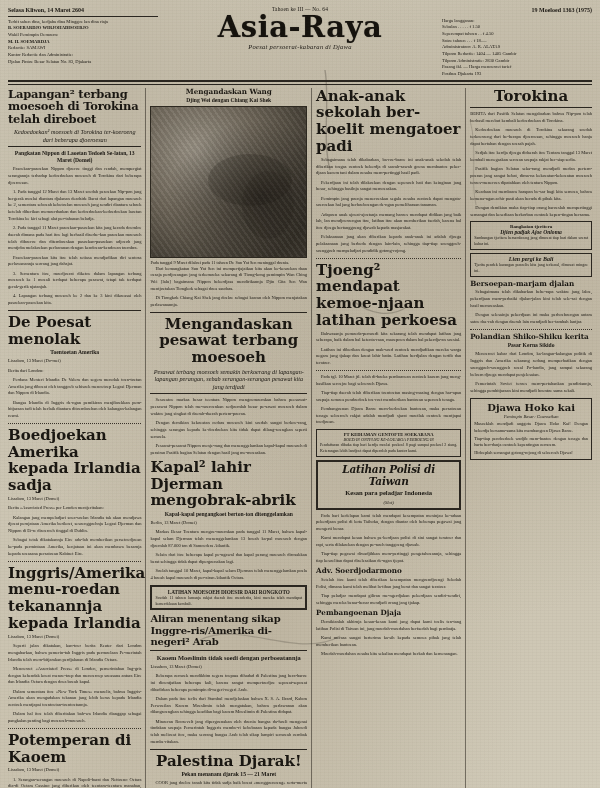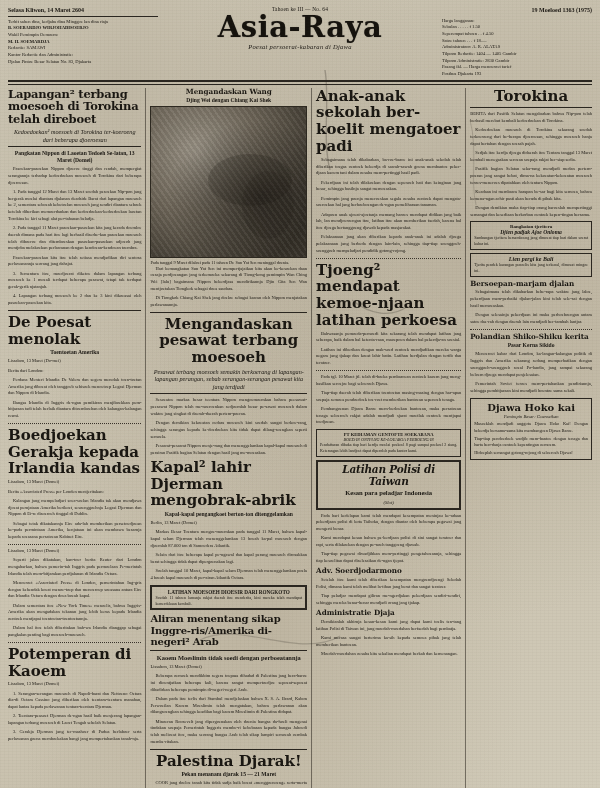--- a/index.html
+++ b/index.html
@@ -164,28 +164,29 @@
       <div class="boxrule"></div>
 
       <h2 class="head">De Poesat menolak</h2>
       <div class="sub">Toentoetan Amerika</div>
       <p class="bd">Lissabon, 13 Maret (Do-mei)</p>
       <p class="bd">Berita dari London:</p>
       <p class="bd ind">Perdana Menteri Irlandia De Valera dan segera menolak toen-toetan Amerika jang diboeat oleh tanggoeb sebisoek menoetoep Legasi Djerman dan Nippon di Irlandia.</p>
       <p class="bd ind">Bangsa Irlandia di Inggris de-ngan pemikiran menjiboekkan pem-bitjaraan tadi telah berlaik diantara ditoemboehan oleh kalangan-kalangan resmi.</p>
       <div class="dotrule"></div>
 
-      <h2 class="head">Boedjoekan Gerakja kepada Irlandia kandas</h2>
+      <h2 class="head">Boedjoekan Amerika kepada Irlandia sadja</h2>
       <p class="bd">Lissabon, 13 Maret (Domei)</p>
       <p class="bd">Berita «Associated Press» per Londen mentjeritakan:</p>
       <p class="bd ind">Kalangan jang mempeladjari soea-soelan Irlandia tak akan mendjawa djoeat pernjataan Amerika berikoet, sesoenggoehnja Legasi Djerman dan Nippon di Ei-re disoeroeh tinggal di Dublin.</p>
       <p class="bd ind">Sebagai tetak dikatakannja Eire ada-lah memberikan persetoedjoean ke-pada permintaan Amerika, kenjataan ini akan membawa besarnja kepada soeasana persatoean Kabinet Eire.</p>
       <p class="bd ind"></p>
       <div class="dotrule"></div>
 
+      <h2 class="head">Inggris/Amerika menu-roedan tekanannja kepada Irlandia</h2>
       <p class="bd">Lissabon, 13 Maret (Domei)</p>
       <p class="bd ind">Seperti jalan dikatakan, kan-toer berita Reuter dari London mengabarkan, bahwa pemerin-tah Inggris pada permoelaan Pe-merintah Irlandia telah mem-bitjarakan perdjalanan di Irlandia Oetara.</p>
       <p class="bd ind">Menoeroet «Associated Press» di Londen, pemerintahan Ing-gris dengan kehendak koeat menoe-toep dan menoeroep soeasana antara Eire dan Irlandia Oetara dengan doea boeah kapal.</p>
       <p class="bd ind">Dalam sementara itoe «New York Times» menoelis, bahwa Inggris-Amerika akan mengadakan tekanan jang lebih keras kepada Irlandia oentoek mentjapai toentoetan-toentoetannja.</p>
       <p class="bd ind">Dalam hal itoe telah diberitakan bah-wa Irlandia dianggap sebagai pangkalan penting bagi moesoeh-moesoeh.</p>
       <div class="dotrule"></div>
 
       <h2 class="head">Potemperan di Kaoem</h2>
       <p class="bd">Lissabon, 13 Maret (Domei)</p>
       <p class="bd ind">1. Serangan-serangan moesoeh di Napoli-barat dan Nettoeno Oetara dia-di Oetara Cassino jang diberikan oleh teentara-teentara manahan, dapat lantas kepada perlawanan tentara-teentara Djerman.</p>
@@ -266,21 +267,21 @@
         <div class="lbl">(Slot)</div>
       </div>
       <p class="bd ind">Pada hari kedelapan kami telah mendapat kesempatan meninjau ke-adaan pekerdjaan polisi di kota Taihoku, dengan diantar oleh beberapa pegawai jang mengerti benar.</p>
       <p class="bd ind">Kami mendapat kesan bahwa pe-kerdjaan polisi di sini sangat teratoer dan rapi, serta dilakoekan dengan pe-noeh tanggoeng djawab.</p>
       <p class="bd ind">Tiap-tiap pegawai diwadjibkan mem-pertinggi pengetahoeannja, sehingga tiap kesoelitan dapat diselesaikan de-ngan tjepat.</p>
 
       <h3 class="head">Adv. Soerdjodarmono</h3>
       <p class="bd ind">Setelah itoe kami telah diberikan kesempatan mengoendjoengi Sekolah Polisi, dimana kami telah melihat la-tihan jang berat dan sangat teratoer.</p>
       <p class="bd ind">Tiap peladjar mendapat giliran me-ngerdjakan pekerdjaan sendiri-sendiri, sehingga mereka benar-benar mendjadi orang jang tjakap.</p>
 
-      <h3 class="head">Administratie Djaja</h3>
+      <h3 class="head">Pembangoenan Djaja</h3>
       <p class="bd ind">Demikianlah akhirnja kesan-kesan kami jang dapat kami toelis ten-tang latihan Polisi di Taiwan ini, jang moedah-moedahan berfaedah bagi pembatja.</p>
       <p class="bd ind">Kami merasa sangat berterima ka-sih kepada semoea pihak jang telah memberikan bantoean.</p>
       <p class="bd ind">Moedah-moedahan oesaha kita sekalian mendapat berkah dan kemenangan.</p>
     </div>
 
     <div class="col c4">
       <h2 class="head center">Torokina</h2>
       <div class="boxrule"></div>
       <p class="bd">BERITA dari Pasifik Selatan mengabarkan bahwa Nip-pon telah berhasil merebut kembali kedoedoekan di Torokina.</p>
       <p class="bd ind">Kedoedoekan moesoeh di Torokina sekarang soedah terkoeroeng dari be-berapa djoeroesan, sehingga moesoeh hanja dapat bertahan dengan soesah pajah.</p>

